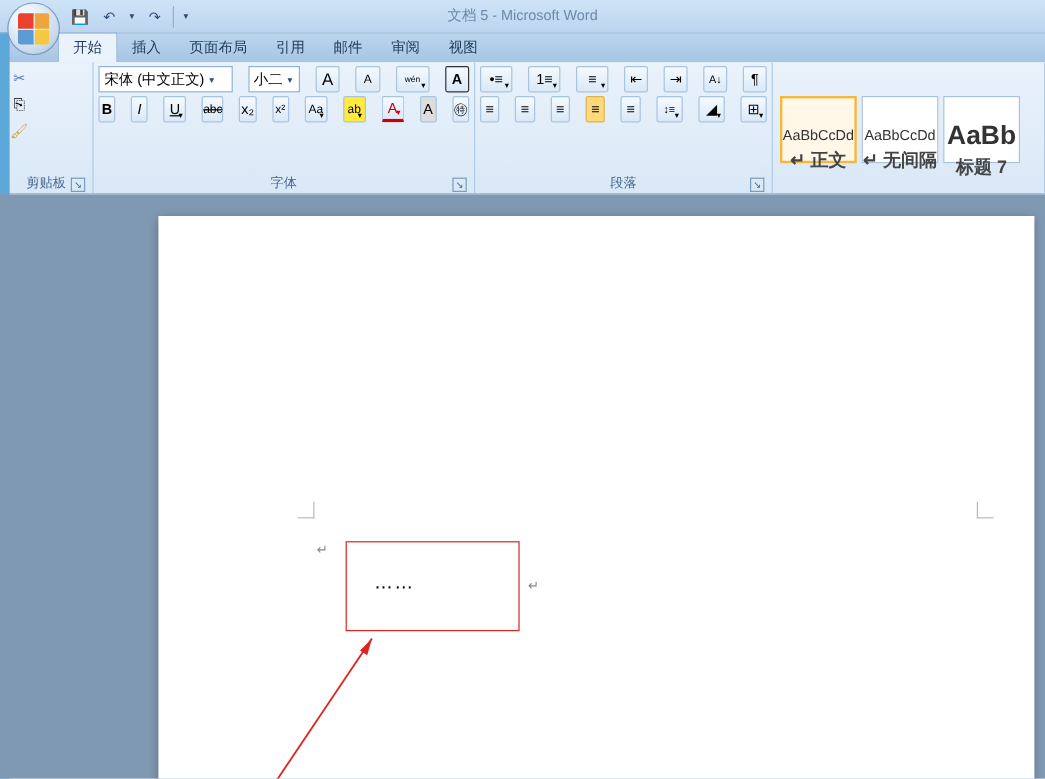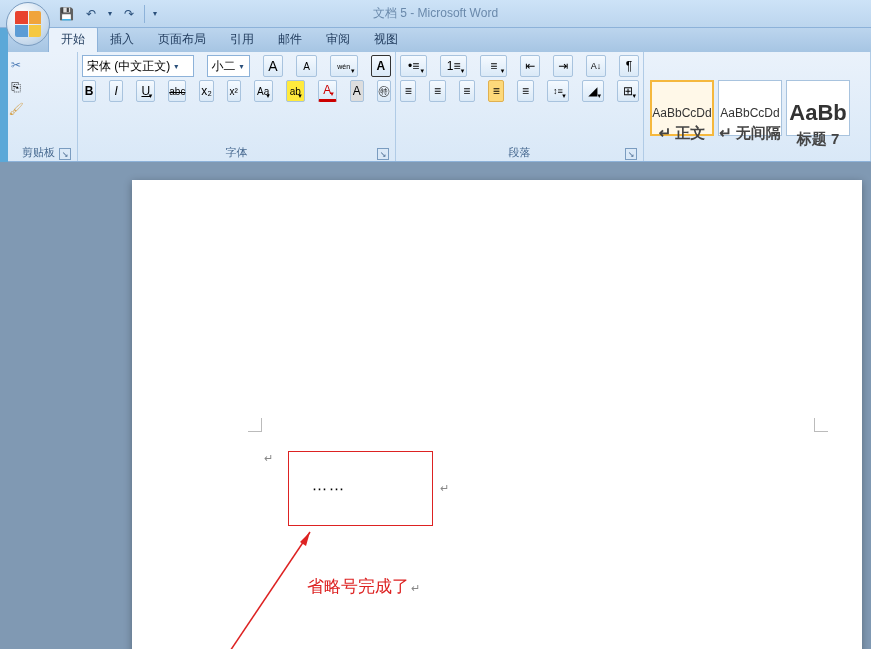--- a/index.html
+++ b/index.html
@@ -211,19 +211,18 @@
 
   <span class="para-mark" style="left:264px;top:290px">↵</span>
   <div class="red-box" style="left:288px;top:289px;width:145px;height:75px"></div>
   <span class="ellipsis" style="left:312px;top:318px">⋯⋯</span>
   <span class="para-mark" style="left:440px;top:320px">↵</span>
 
   <svg class="anno-arrow" style="left:212px;top:362px" width="110" height="150">
     <line x1="8" y1="142" x2="98" y2="8" stroke="#d22" stroke-width="1.5"></line>
     <polygon points="98,8 88,18 94,22" fill="#d22"></polygon>
   </svg>
-  <div class="anno-text" style="left:307px;top:413px"><span>省略号完成了</span><span class="para-mark" style="position:static;margin-left:2px">↵</span></div>
 
   <div class="watermark">
     <span>Bai㕦 经验</span>
     <span class="watermark-sub">jingyan.baidu.com</span>
   </div>
 </div>
 
 </body></html>

